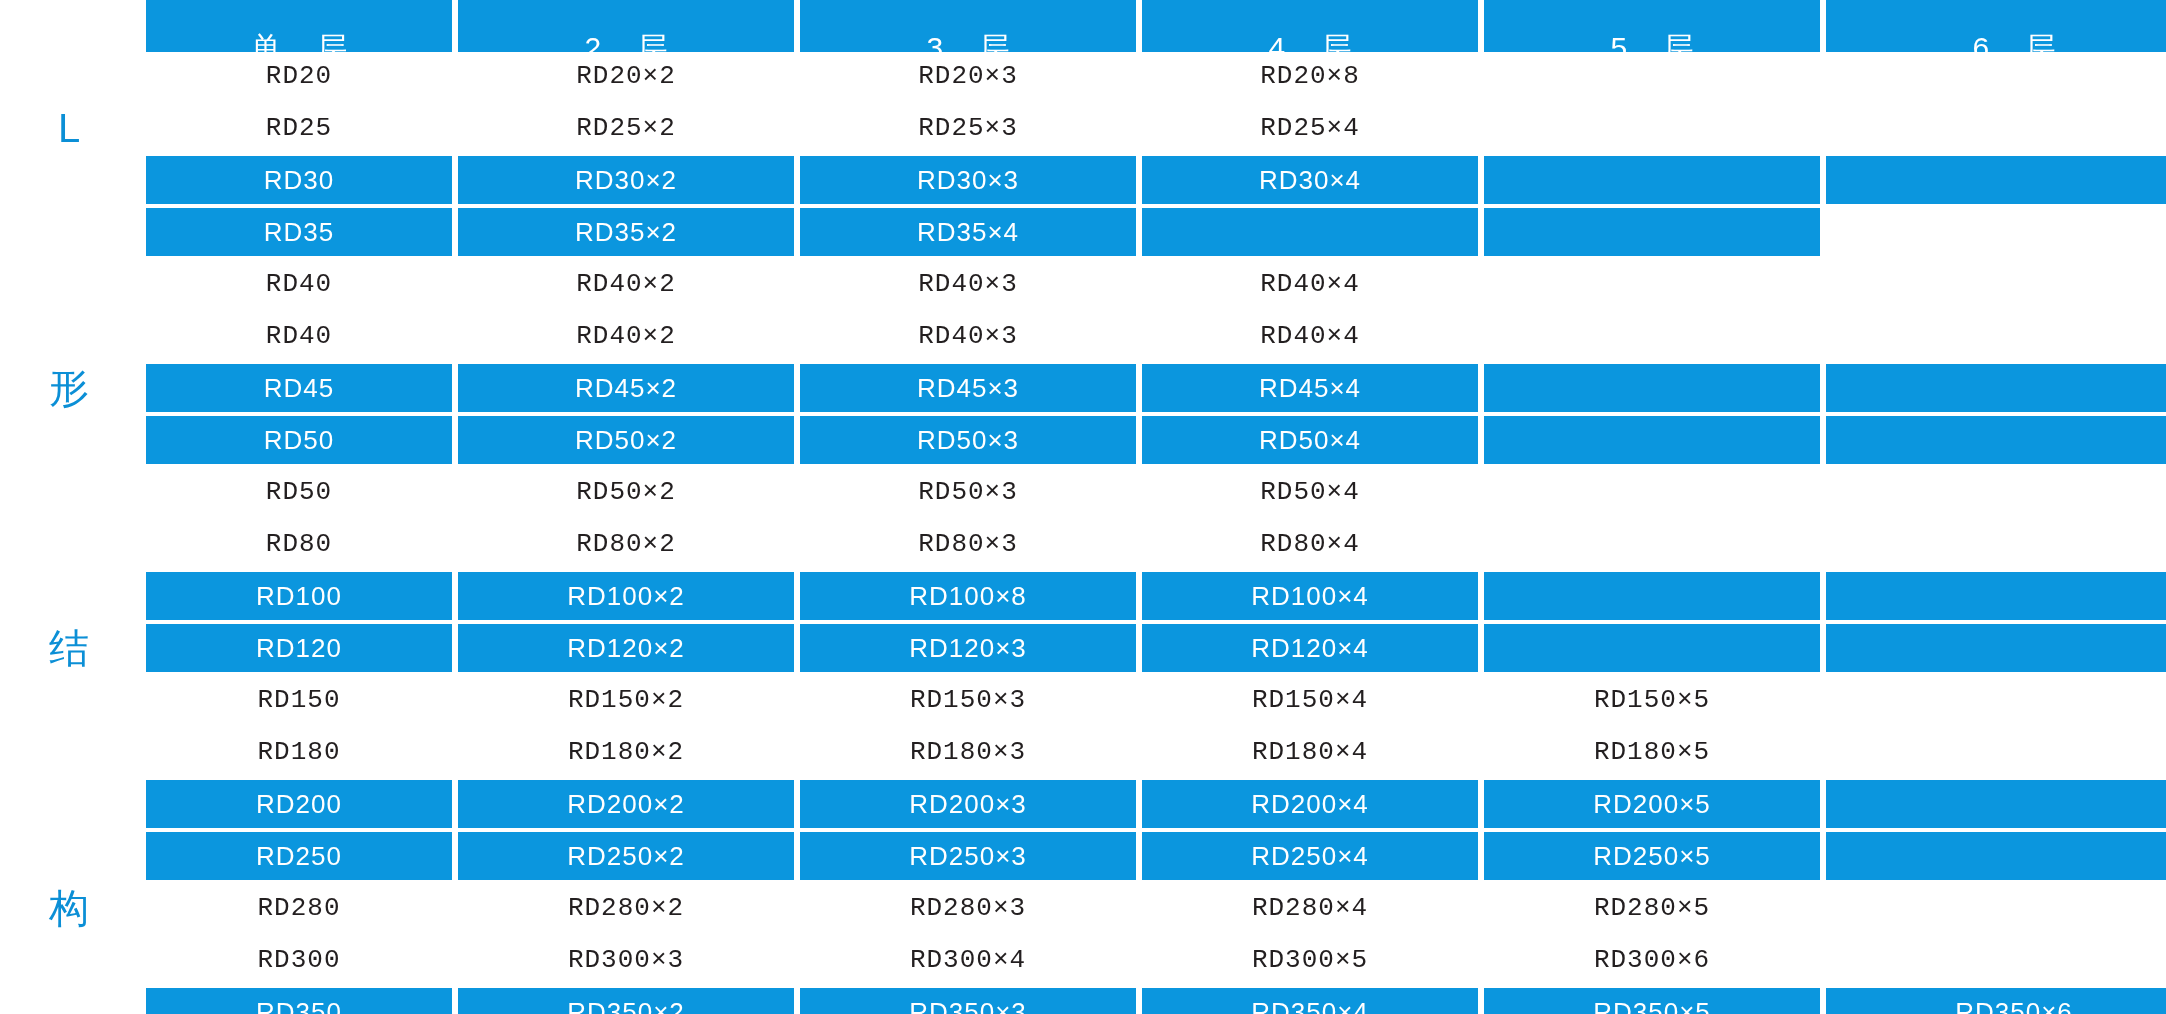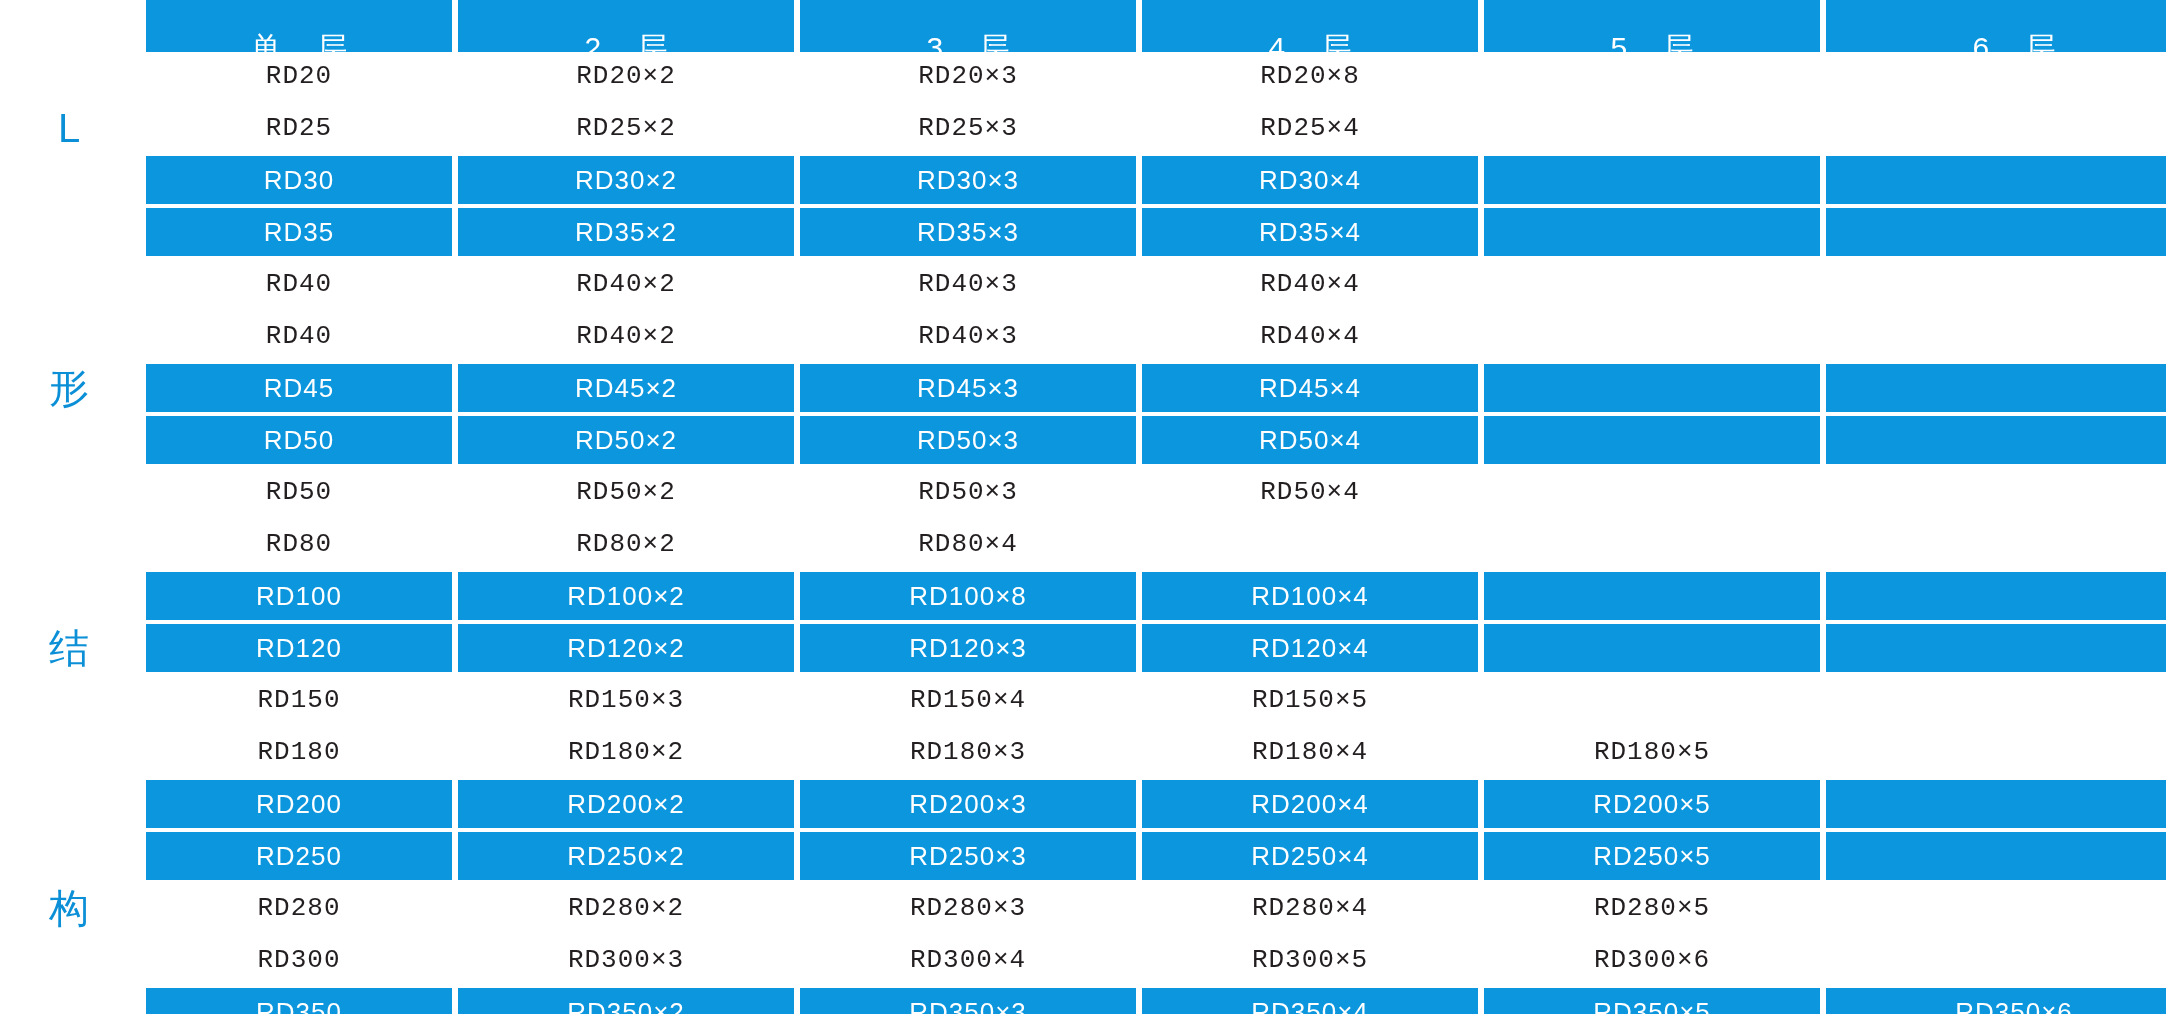--- a/index.html
+++ b/index.html
@@ -105,21 +105,20 @@
       <div class="rowlabel-cell"></div>
       <div class="cell blue">RD30</div>
       <div class="cell blue">RD30×2</div>
       <div class="cell blue">RD30×3</div>
       <div class="cell blue">RD30×4</div>
       <div class="cell empty-blue"></div>
       <div class="cell empty-blue"></div>
       <div class="rowlabel-cell"></div>
       <div class="cell blue">RD35</div>
       <div class="cell blue">RD35×2</div>
-      <div class="cell blue">RD35×3</div>
       <div class="cell blue">RD35×4</div>
       <div class="cell empty-blue"></div>
       <div class="cell empty-blue"></div>
       <div class="rowlabel-cell"></div>
       <div class="cell white">RD40</div>
       <div class="cell white">RD40×2</div>
       <div class="cell white">RD40×3</div>
       <div class="cell white">RD40×4</div>
       <div class="cell empty-white"></div>
       <div class="cell empty-white"></div>
@@ -147,39 +146,41 @@
       <div class="rowlabel-cell"></div>
       <div class="cell white">RD50</div>
       <div class="cell white">RD50×2</div>
       <div class="cell white">RD50×3</div>
       <div class="cell white">RD50×4</div>
       <div class="cell empty-white"></div>
       <div class="cell empty-white"></div>
       <div class="rowlabel-cell"></div>
       <div class="cell white">RD80</div>
       <div class="cell white">RD80×2</div>
+      <div class="cell white">RD80×3</div>
       <div class="cell white">RD80×4</div>
       <div class="cell empty-white"></div>
       <div class="cell empty-white"></div>
       <div class="rowlabel-cell"></div>
       <div class="cell blue">RD100</div>
       <div class="cell blue">RD100×2</div>
       <div class="cell blue">RD100×8</div>
       <div class="cell blue">RD100×4</div>
       <div class="cell empty-blue"></div>
       <div class="cell empty-blue"></div>
       <div class="rowlabel-cell">结</div>
       <div class="cell blue">RD120</div>
       <div class="cell blue">RD120×2</div>
       <div class="cell blue">RD120×3</div>
       <div class="cell blue">RD120×4</div>
       <div class="cell empty-blue"></div>
       <div class="cell empty-blue"></div>
       <div class="rowlabel-cell"></div>
       <div class="cell white">RD150</div>
+      <div class="cell white">RD150×2</div>
       <div class="cell white">RD150×3</div>
       <div class="cell white">RD150×4</div>
       <div class="cell white">RD150×5</div>
       <div class="cell empty-white"></div>
       <div class="rowlabel-cell"></div>
       <div class="cell white">RD180</div>
       <div class="cell white">RD180×2</div>
       <div class="cell white">RD180×3</div>
       <div class="cell white">RD180×4</div>
       <div class="cell white">RD180×5</div>

